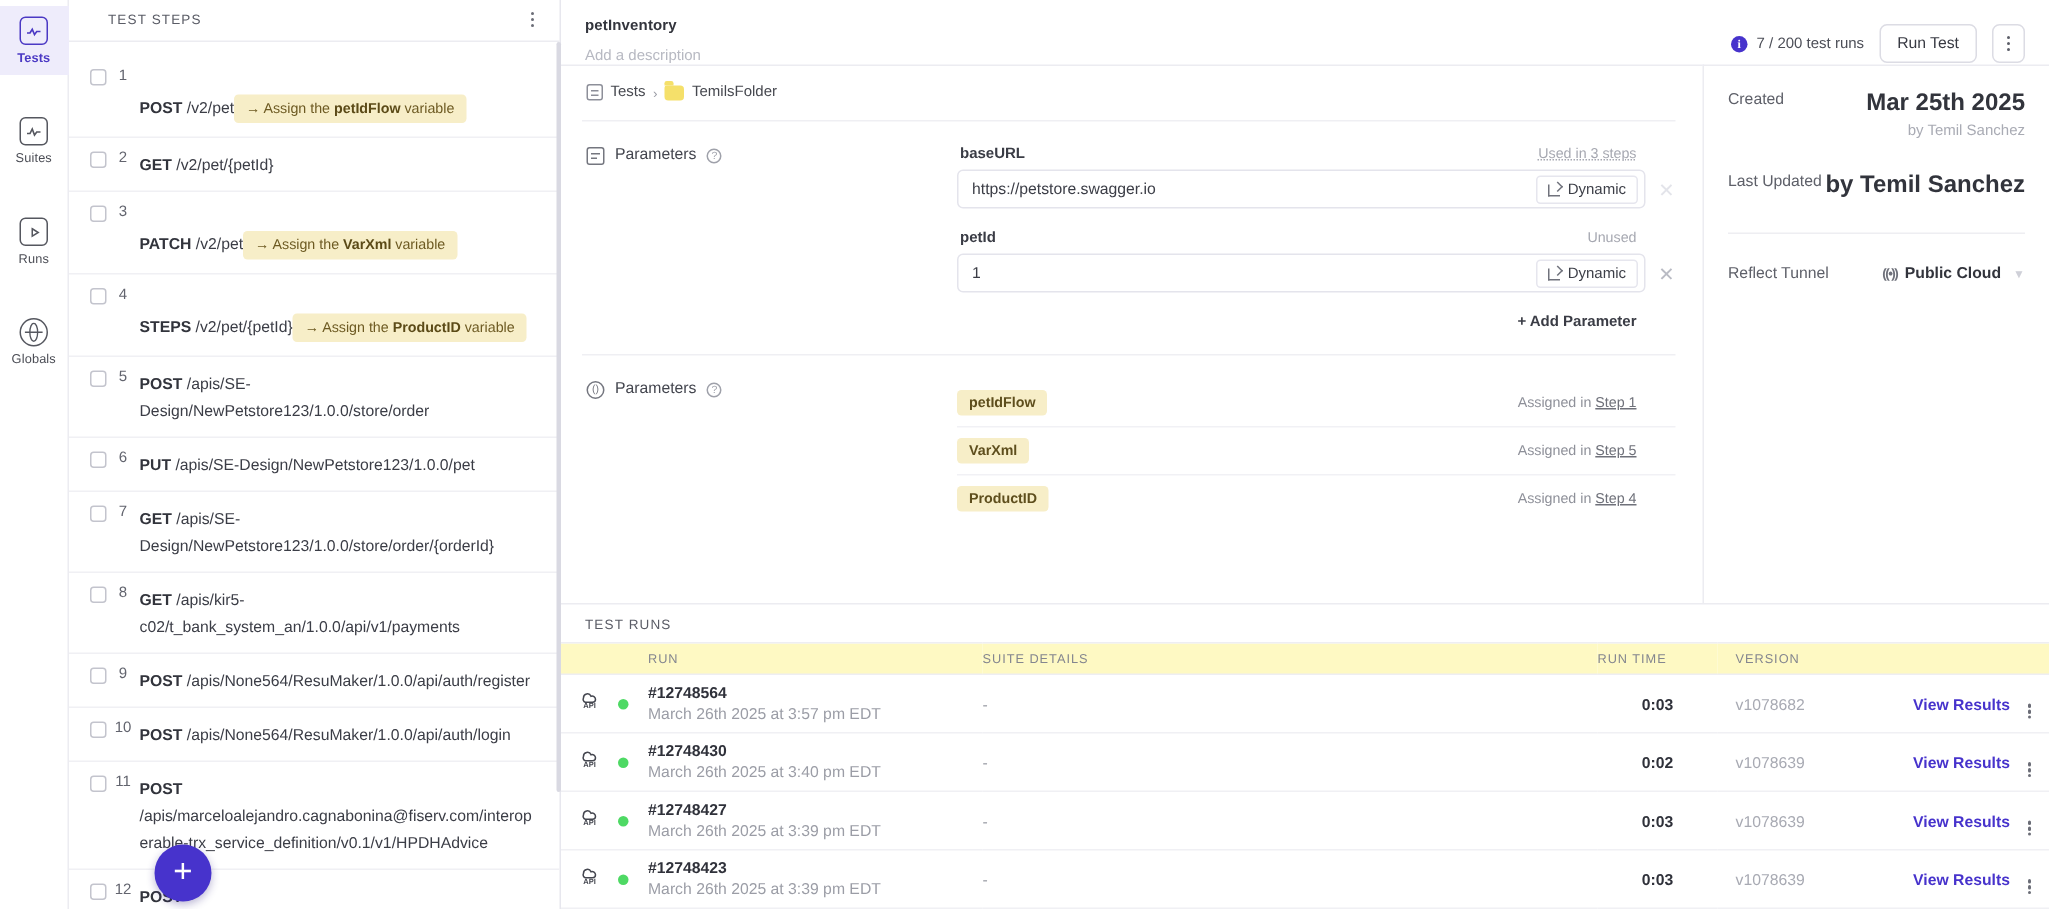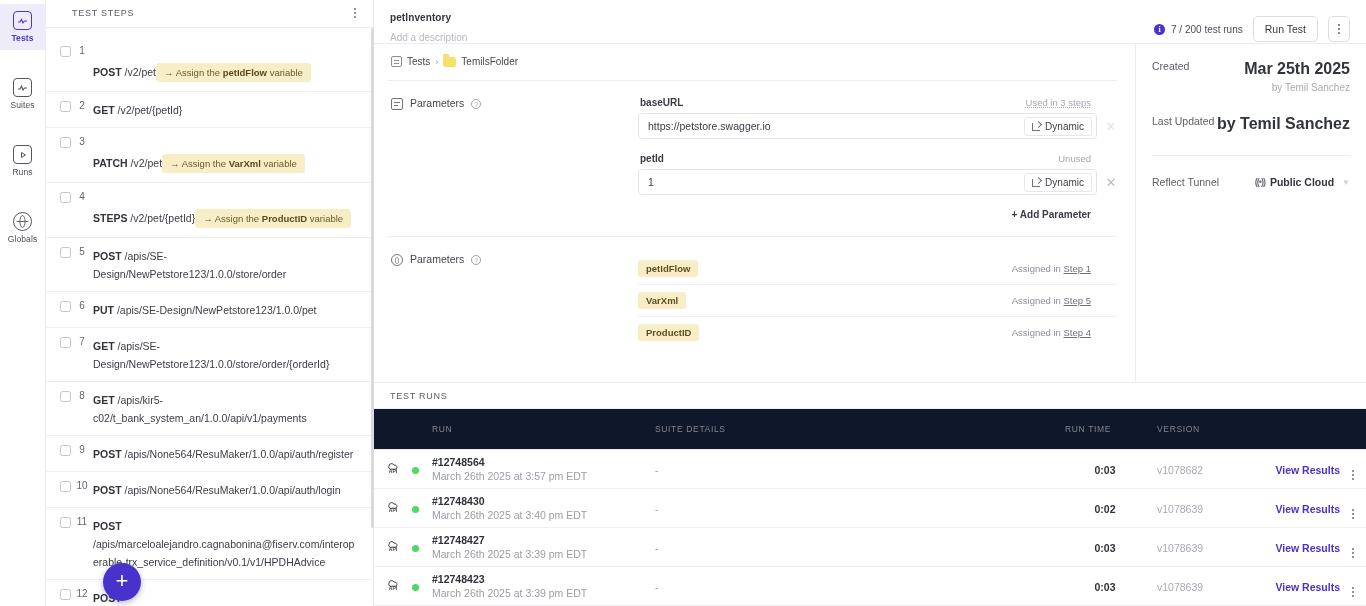--- a/index.html
+++ b/index.html
@@ -202,22 +202,22 @@
   .info-divider { height: 1px; background: #eeeef2; margin: 0 0 20px 0; }
   .tunnel-val { display: flex; align-items: center; gap: 5px; font-size: 10.5px; font-weight: bold; color: #32343c; }
   .wifi { font-size: 9px; color: #6e707a; letter-spacing: -1px; }
   .chev { color: #cfd0d8; font-size: 8px; margin-left: 3px; }
 
   
   .runs-sec { border-top: 1px solid #ececf1; background: #fff; }
   .runs-title { font-size: 9px; letter-spacing: .75px; color: #5a5c66; padding: 8px 0 7px 16px; }
   .runs-table { width: 100%; border-collapse: collapse; table-layout: fixed; }
   .runs-table th {
-    background: #0f172a; font-size: 8.5px; letter-spacing: .65px; color: #84868f;
-    font-weight: normal; text-align: left; padding: 15px 0; border-top: 1px solid #eeeef2;
+    background: #fef9c3; font-size: 8.5px; letter-spacing: .65px; color: #84868f;
+    font-weight: normal; text-align: left; padding: 5px 0; border-top: 1px solid #eeeef2;
     border-bottom: 1px solid #eeeef2;
   }
   .runs-table td { border-bottom: 1px solid #f0f0f4; padding: 6px 0; vertical-align: middle; }
   .c-ico { width: 38px; text-align: center; }
   .c-dot { width: 20px; }
   .c-run { width: auto; }
   .c-suite { width: 410px; }
   .c-time { width: 80px; text-align: center; }
   .c-ver { width: 95px; padding-left: 12px !important; }
   .c-view { width: 100px; text-align: right; }

